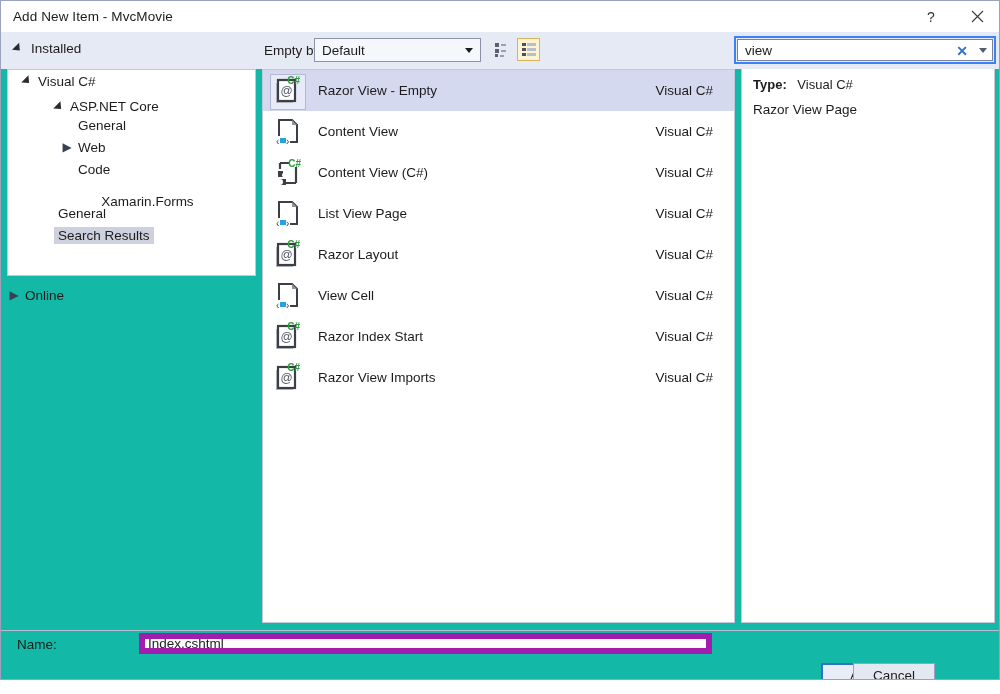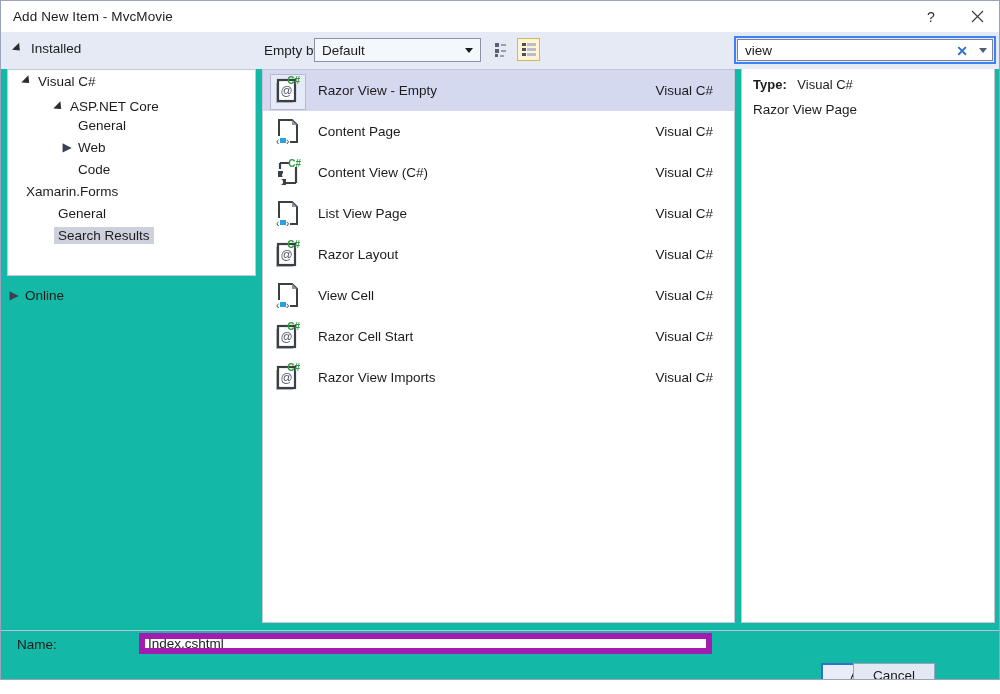--- a/index.html
+++ b/index.html
@@ -346,21 +346,21 @@
         <div class="tree-item" style="padding-left: 52px;">
           <span class="tw">
             <span class="r">▶</span>
           </span>
           <span class="lbl">Web</span>
         </div>
         <div class="tree-item" style="padding-left: 52px;">
           <span class="tw"></span>
           <span class="lbl">Code</span>
         </div>
-        <div class="tree-item" style="">
+        <div class="tree-item" style="padding-left: 32px; flex-direction: column;">
           <span class="tw"></span>
           <span class="lbl">Xamarin.Forms</span>
         </div>
         <div class="tree-item" style="padding-left: 32px;">
           <span class="tw"></span>
           <span class="lbl">General</span>
         </div>
         <div class="tree-item" style="padding-left: 32px;">
           <span class="tw"></span>
           <span class="lbl selected">Search Results</span>
@@ -388,21 +388,21 @@
         </div>
         <div class="list-row">
           <span class="row-icon"><svg width="32" height="32" viewBox="0 0 32 32">
               <path d="M7 4 H20 L25 9 V26 H7 Z" fill="#ffffff" stroke="#3b3f46" stroke-width="2"></path>
               <path d="M20 4 L25 9 H20 Z" fill="#8f949f"></path>
               <rect x="6" y="20" width="12" height="9" fill="#ffffff"></rect>
               <text x="4" y="29" fill="#3b3f46" font-size="10" font-family="&quot;Liberation Sans&quot;, sans-serif">‹</text>
               <rect x="8" y="22" width="6" height="5" fill="#27a2e0"></rect>
               <text x="14" y="29" fill="#3b3f46" font-size="10" font-family="&quot;Liberation Sans&quot;, sans-serif">›</text>
             </svg></span>
-          <span class="row-label">Content Page</span>
+          <span class="row-label">Content View</span>
           <span class="row-lang">Visual C#</span>
         </div>
         <div class="list-row">
           <span class="row-icon"><svg width="32" height="32" viewBox="0 0 32 32">
               <path d="M8 6 H18 M8 6 V12 M24 10 V26 M24 26 H14" fill="none" stroke="#3b3f46" stroke-width="2.2"></path>
               <text x="29" y="10" fill="#2e9b3f" font-size="10" font-weight="bold" font-family="&quot;Liberation Sans&quot;, sans-serif" text-anchor="end">C#</text>
               <path d="M6 20 h5 a2.5 2.5 0 0 1 0 -4 v-2 h-5 z" fill="#3b3f46"></path>
               <path d="M8 22 h6 v6 h-6 a2.5 2.5 0 0 0 0 -6 z" fill="#3b3f46"></path>
             </svg></span>
           <span class="row-label">Content View (C#)</span>
@@ -442,21 +442,21 @@
           <span class="row-label">View Cell</span>
           <span class="row-lang">Visual C#</span>
         </div>
         <div class="list-row">
           <span class="row-icon"><svg width="32" height="32" viewBox="0 0 32 32">
               <rect x="4" y="8" width="17" height="20" fill="#b9bcc6"></rect>
               <rect x="6" y="5" width="17" height="21" fill="#ffffff" stroke="#3b3f46" stroke-width="2.2"></rect>
               <text x="14.5" y="20" fill="#55596a" font-size="12" font-family="&quot;Liberation Sans&quot;, sans-serif" text-anchor="middle">@</text>
               <text x="28" y="9" fill="#2e9b3f" font-size="10" font-weight="bold" font-family="&quot;Liberation Sans&quot;, sans-serif" text-anchor="end">C#</text>
             </svg></span>
-          <span class="row-label">Razor Cell Start</span>
+          <span class="row-label">Razor Index Start</span>
           <span class="row-lang">Visual C#</span>
         </div>
         <div class="list-row">
           <span class="row-icon"><svg width="32" height="32" viewBox="0 0 32 32">
               <rect x="4" y="8" width="17" height="20" fill="#b9bcc6"></rect>
               <rect x="6" y="5" width="17" height="21" fill="#ffffff" stroke="#3b3f46" stroke-width="2.2"></rect>
               <text x="14.5" y="20" fill="#55596a" font-size="12" font-family="&quot;Liberation Sans&quot;, sans-serif" text-anchor="middle">@</text>
               <text x="28" y="9" fill="#2e9b3f" font-size="10" font-weight="bold" font-family="&quot;Liberation Sans&quot;, sans-serif" text-anchor="end">C#</text>
             </svg></span>
           <span class="row-label">Razor View Imports</span>

